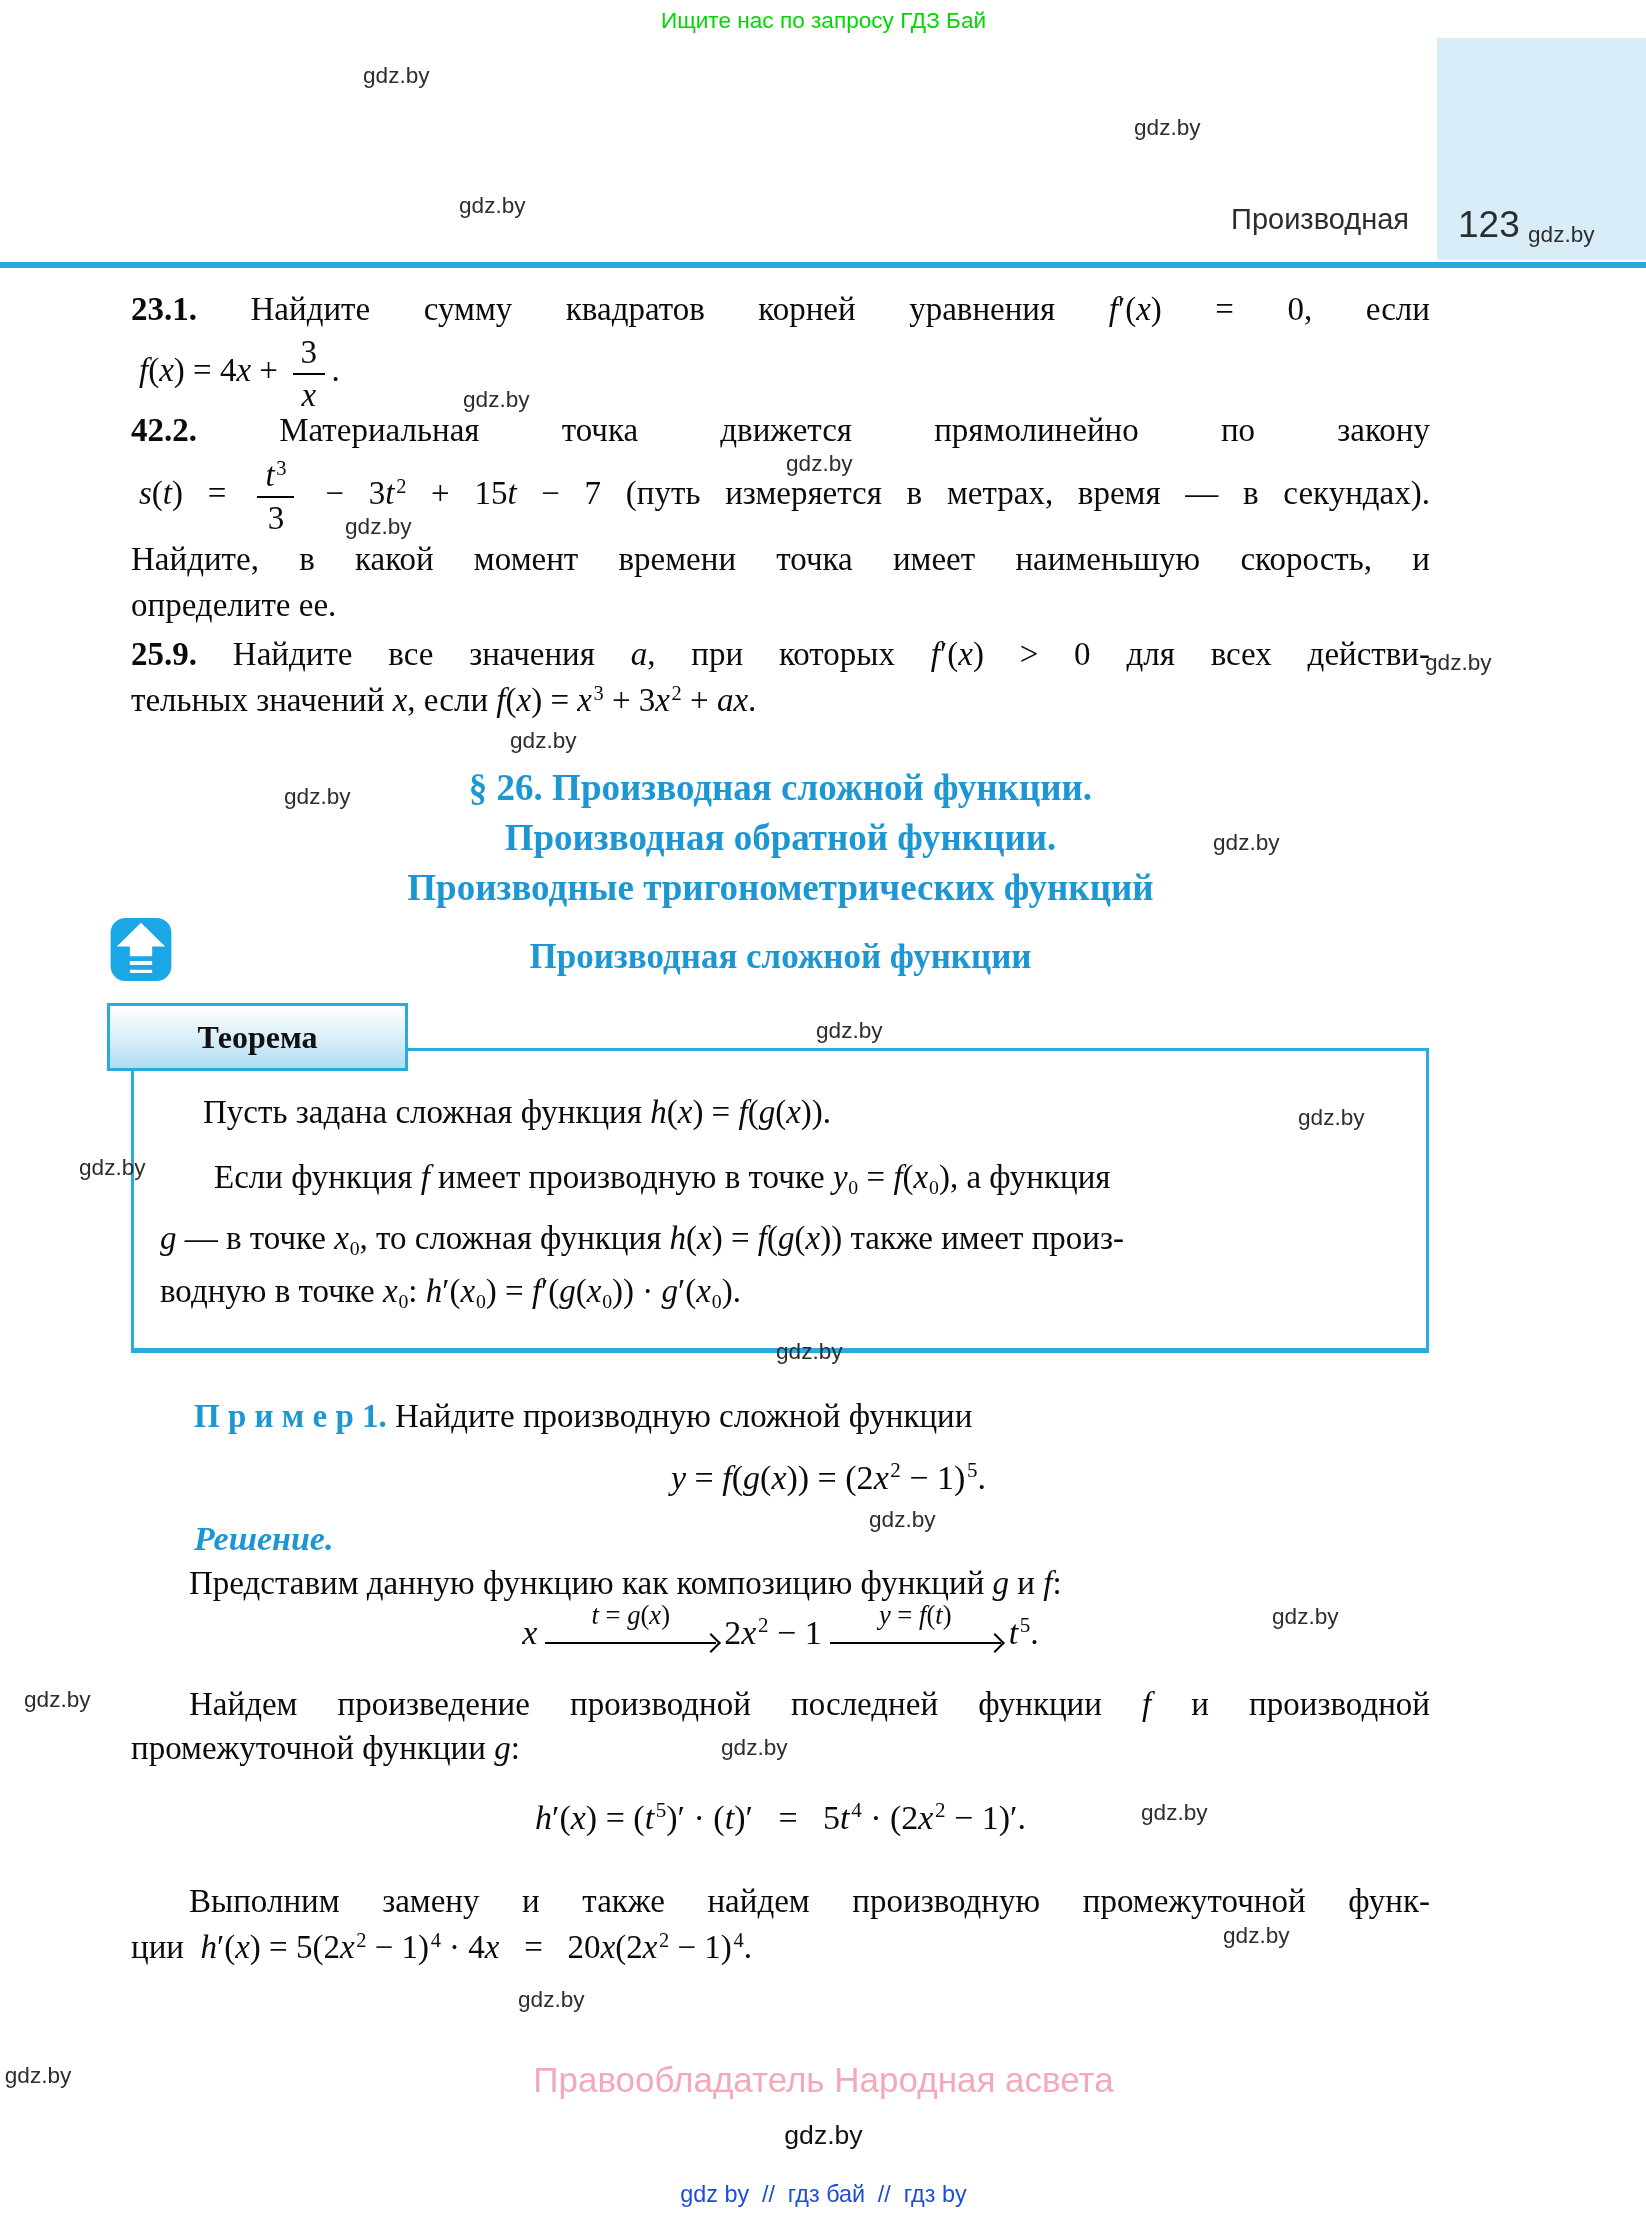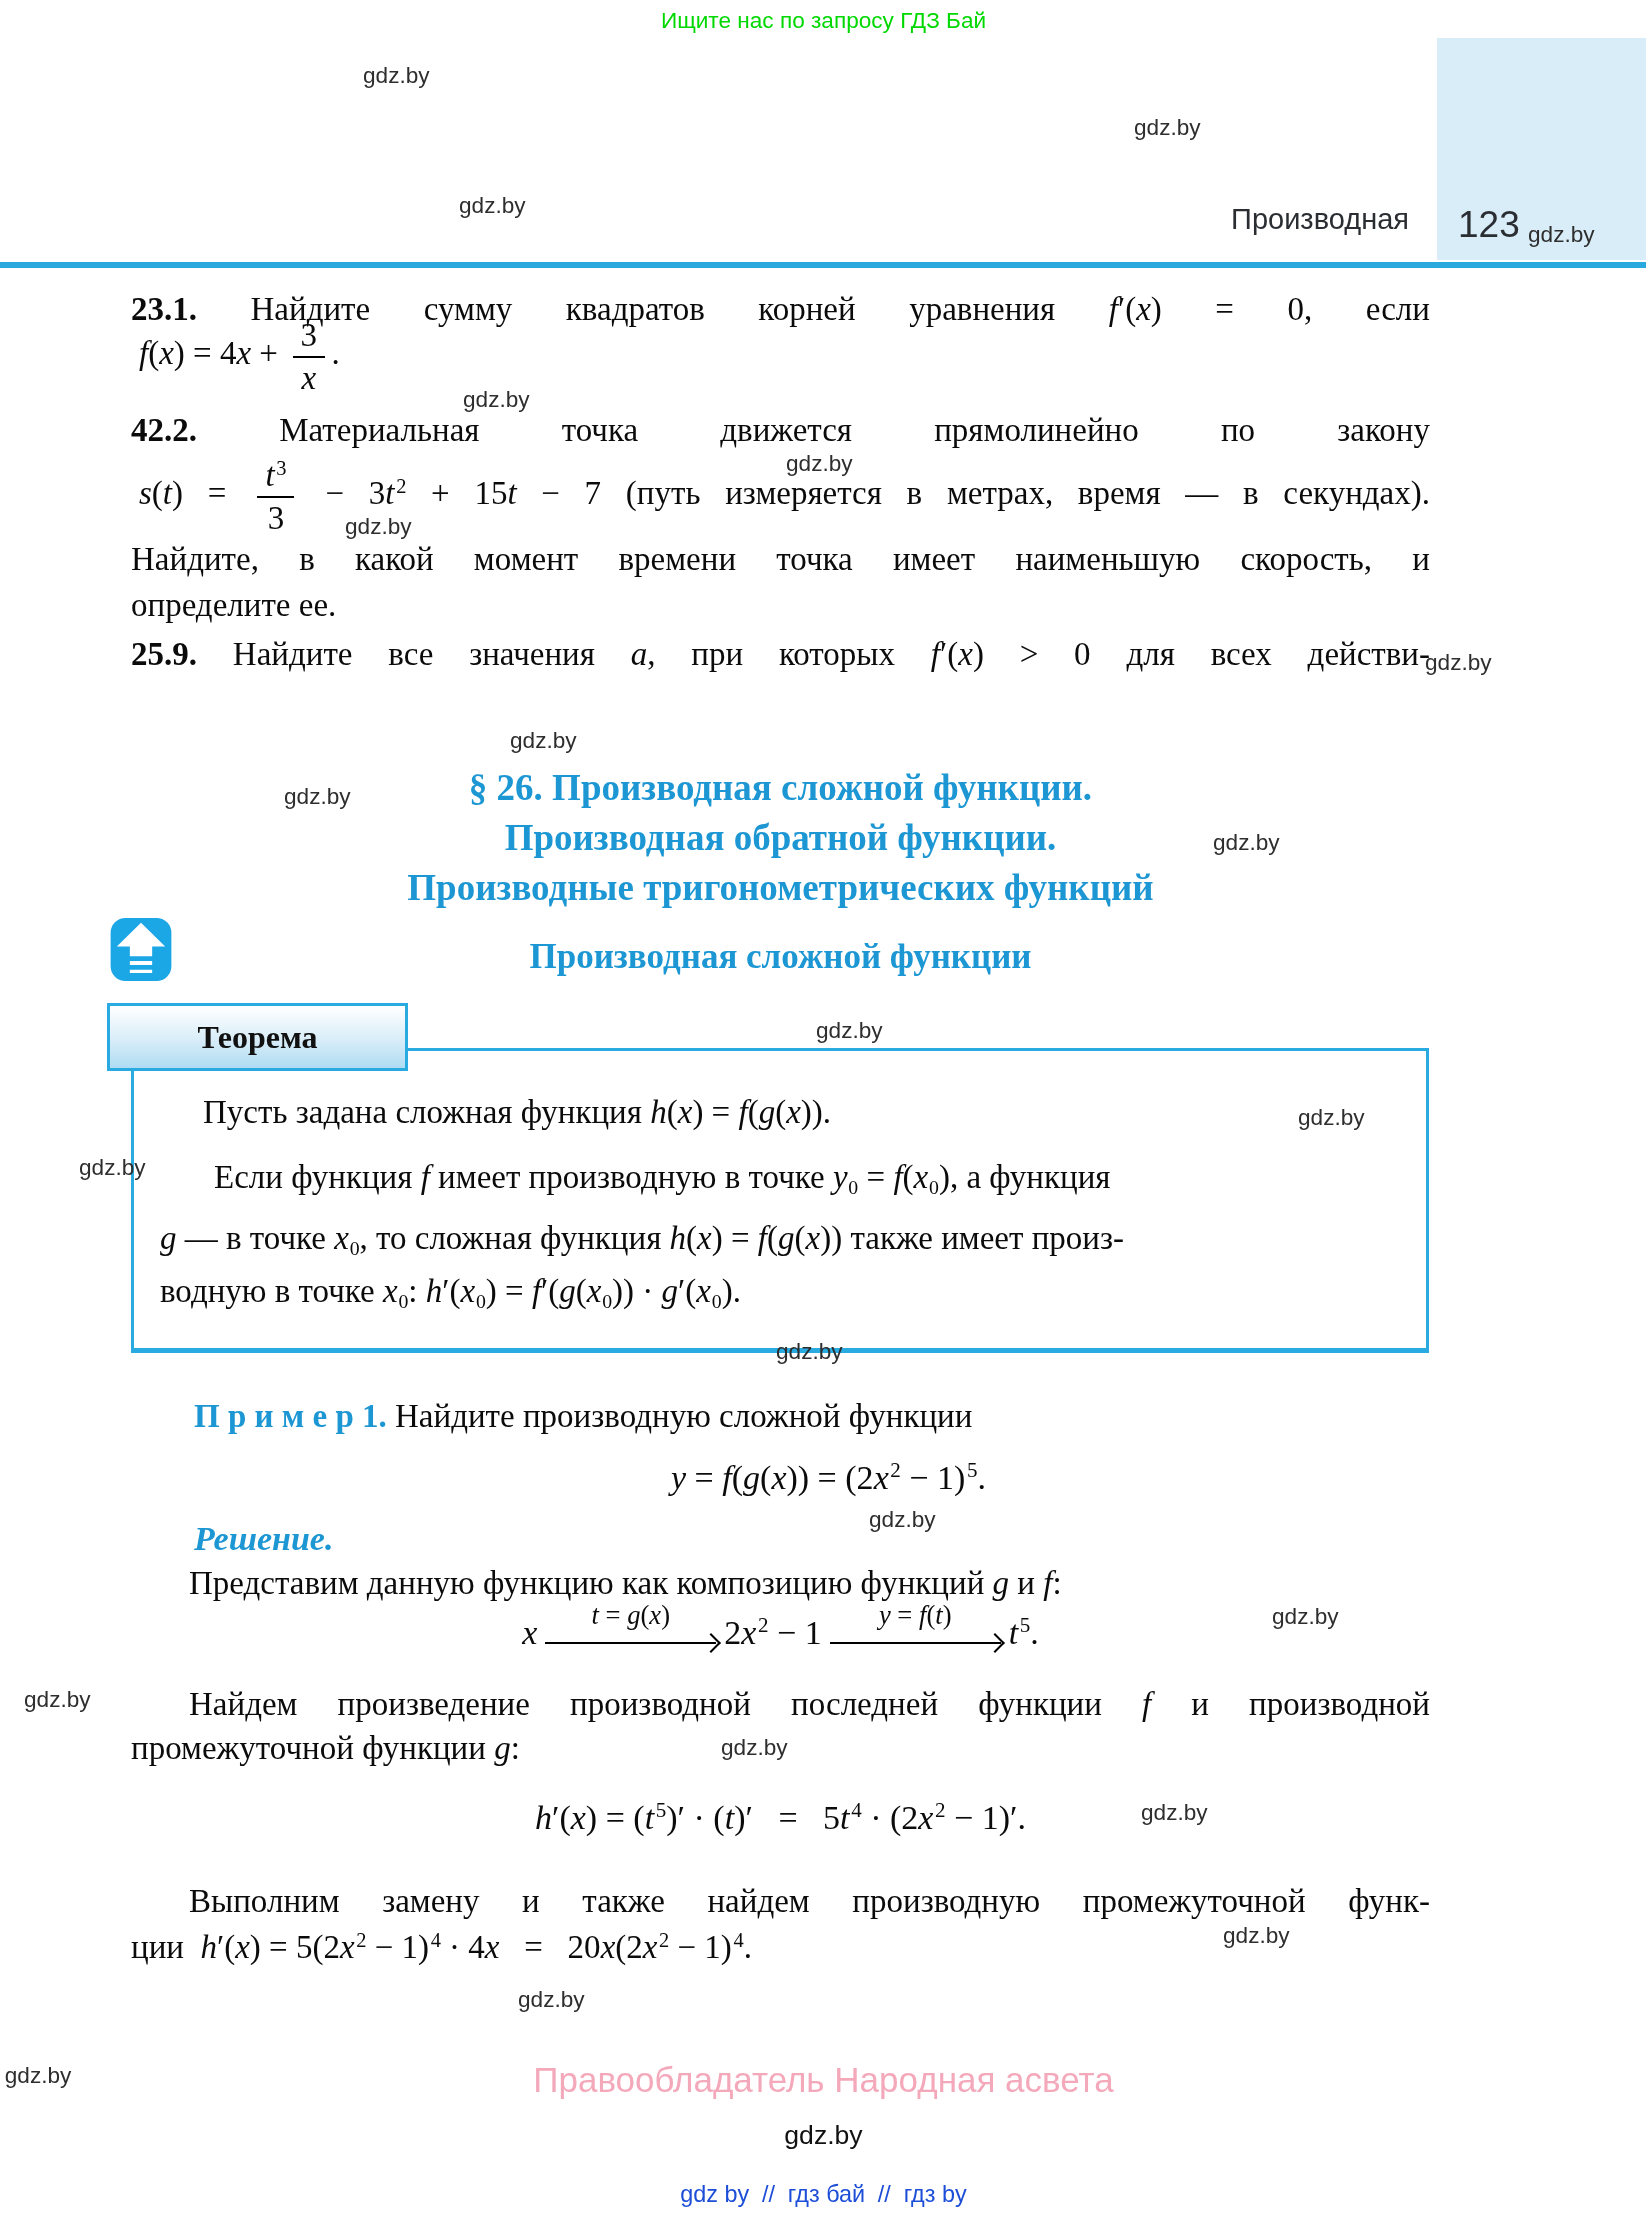--- a/index.html
+++ b/index.html
@@ -95,34 +95,35 @@
       <span class="wm" style="left: 4.8px; top: 2063px;">gdz.by</span>
     </div>
 
   <div class="abs chapter">Производная</div>
   <div class="abs band" style="background: rgb(217, 237, 248); padding-left: 46px;">
     <div class="pagenum">123</div>
   </div>
   <div class="abs hrule" style="background: rgb(42, 169, 223);"></div>
 
   <div class="bline just" style="top:286px"><b>23.1.</b> Найдите сумму квадратов корней уравнения <i>f</i>′(<i>x</i>) = 0, если</div>
-  <div class="bline" style="top:317px;left:139px;width:645px"><i>f</i>(<i>x</i>) = 4<i>x</i> + <span class="frac">
+  <div class="bline" style="top:334px;left:139px;width:645px"><i>f</i>(<i>x</i>) = 4<i>x</i> + <span class="frac">
         <span class="fnum">3</span>
         <span class="fden"><i>x</i></span>
       </span>.</div>
 
   <div class="bline just" style="top:407px"><b>42.2.</b> Материальная точка движется прямолинейно по закону</div>
   <div class="bline just" style="top:457px;left:139px;width:1291px"><i>s</i>(<i>t</i>) = <span class="frac">
         <span class="fnum"><i>t</i><sup>3</sup></span>
         <span class="fden">3</span>
       </span> − 3<i>t</i><sup>2</sup> + 15<i>t</i> − 7 (путь измеряется в метрах, время — в секундах).</div>
   <div class="bline just" style="top:536px">Найдите, в какой момент времени точка имеет наименьшую скорость, и</div>
   <div class="bline" style="top:582px">определите ее.</div>
 
   <div class="bline just" style="top:631px"><b>25.9.</b> Найдите все значения <i>a</i>, при которых <i>f</i>′(<i>x</i>) &gt; 0 для всех действи-</div>
+  <div class="bline" style="top:677px">тельных значений <i>x</i>, если <i>f</i>(<i>x</i>) = <i>x</i><sup>3</sup> + 3<i>x</i><sup>2</sup> + <i>ax</i>.</div>
 
   <div class="abs hc h1sz" style="top: 766px; color: rgb(29, 151, 211);">§ 26. Производная сложной функции.</div>
   <div class="abs hc h1sz" style="top: 816px; color: rgb(29, 151, 211);">Производная обратной функции.</div>
   <div class="abs hc h1sz" style="top: 866px; color: rgb(29, 151, 211);">Производные тригонометрических функций</div>
   <div class="abs hc h2sz" style="top: 937px; color: rgb(29, 151, 211);">Производная сложной функции</div>
 
   <div class="abs icon-wrap">
     <svg width="62" height="65" viewBox="0 0 100 104">
       <rect x="1" y="1" width="98" height="102" rx="24" fill="#1ba6e6"></rect>
       <polygon points="50,9 89,47 68,47 68,90 32,90 32,47 11,47" fill="#ffffff"></polygon>

